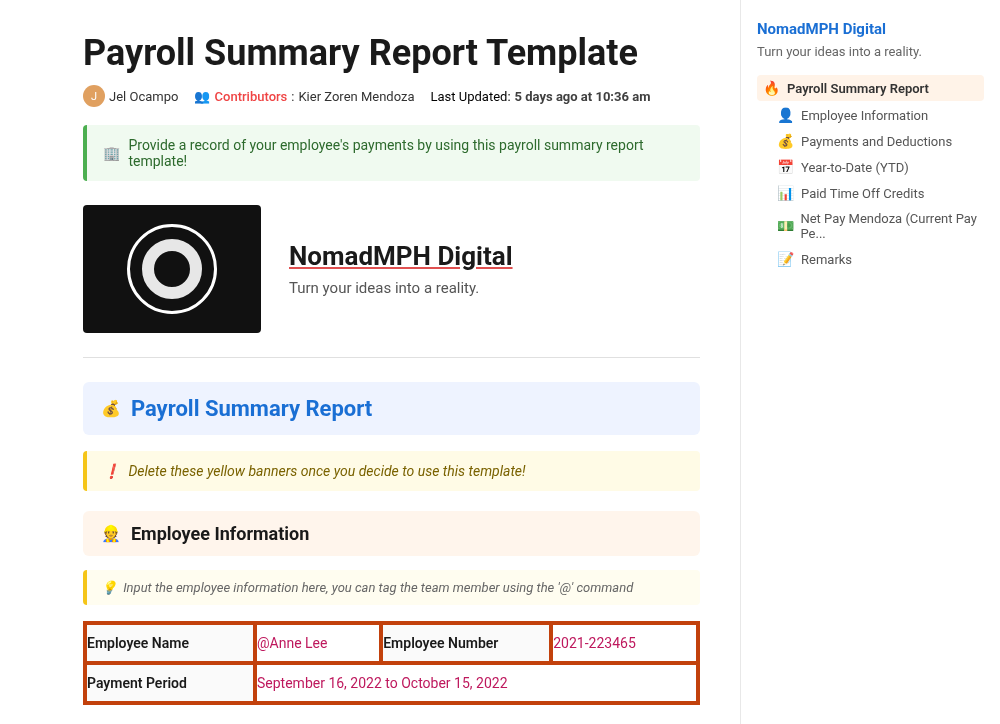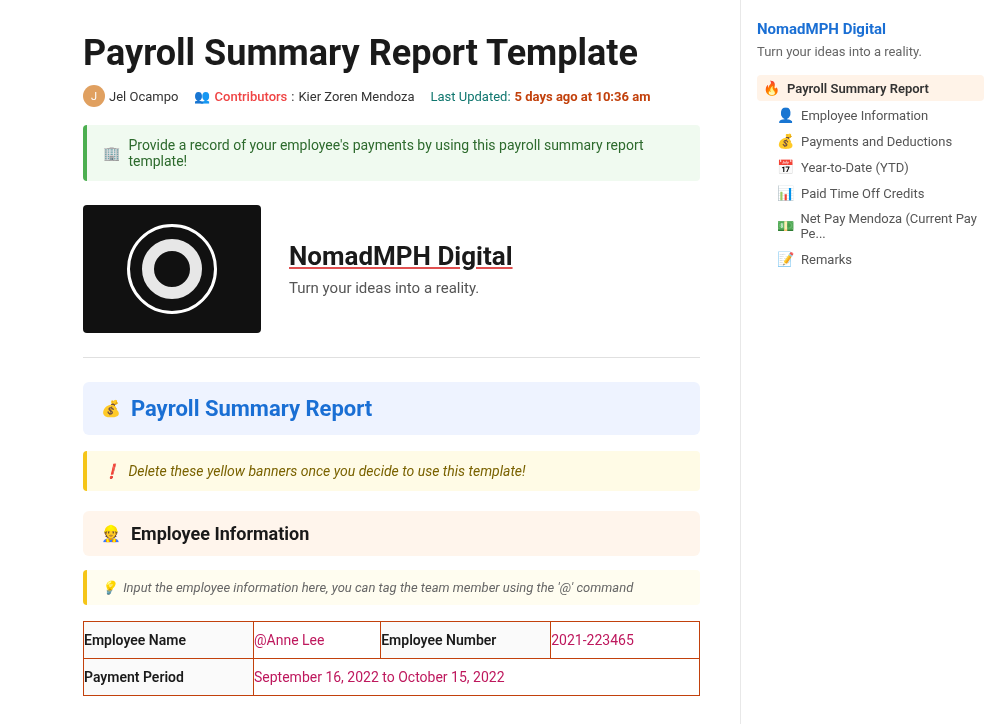--- a/index.html
+++ b/index.html
@@ -65,21 +65,21 @@
       justify-content: center;
       font-size: 11px;
       color: #fff;
     }
     .meta-label {
       font-weight: 500;
       color: #ef4444;
     }
     .meta-bold {
       font-weight: 700;
-      color: #c2410c;
+      color: #404040;
     }
 
     
     .info-banner-green {
       background: #f0faf0;
       border-left: 4px solid #4caf50;
       padding: 12px 16px;
       border-radius: 4px;
       font-size: 14px;
       color: #2d6a2d;
@@ -204,21 +204,21 @@
       gap: 6px;
     }
 
     
     .data-table {
       width: 100%;
       border-collapse: collapse;
       font-size: 14px;
     }
     .data-table td {
-      border: 1px solid #c2410c;
+      border: 4px solid #c2410c;
       padding: 10px 0;
       vertical-align: middle;
     }
     .data-table .label-cell {
       font-weight: 600;
       color: #1a1a1a;
       width: 170px;
       background: #fafafa;
     }
     .data-table .value-cell {
@@ -287,21 +287,21 @@
       </div>
       <span style="font-size:13px;color:#333;">Jel Ocampo</span>
     </div>
     <div class="meta-item">
       <span style="font-size:13px;">👥</span>
       <span class="meta-label">Contributors</span>
         <span style="font-size:13px;color:#333;">:</span>
       <span style="font-size:13px;color:#333;text-align:center;">Kier Zoren Mendoza</span>
     </div>
     <div class="meta-item">
-      <span style="font-size:13px;color:#0f766e;">Last Updated:</span>
+      <span style="font-size:13px;color:#000000;">Last Updated:</span>
       <span class="meta-bold" style="font-size:13px;">5 days ago at 10:36 am</span>
     </div>
   </div>
 
   <div class="info-banner-green">
     <span>🏢</span>
     <span>Provide a record of your employee's payments by using this payroll summary report template!</span>
   </div>
 
   <div class="brand-card">

